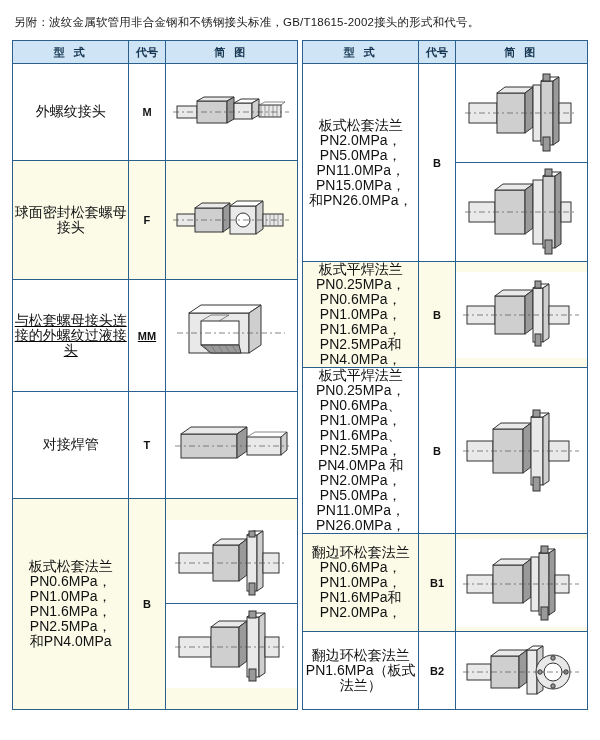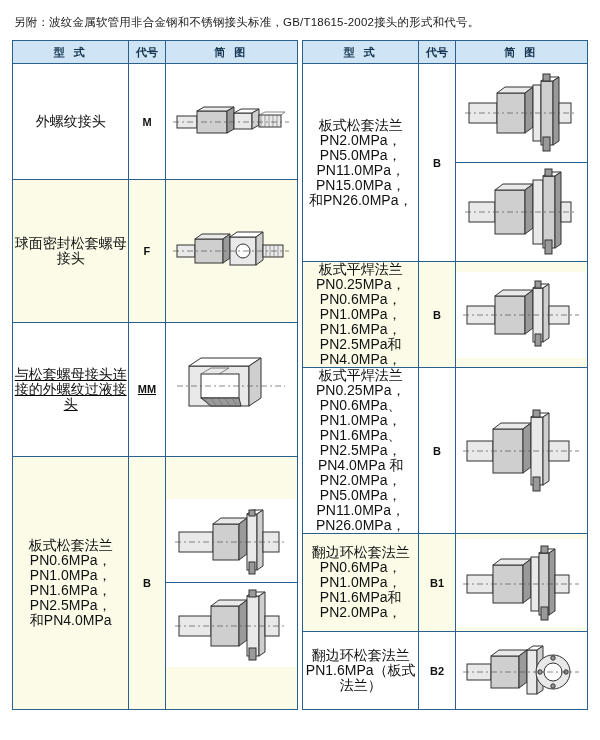--- a/index.html
+++ b/index.html
@@ -190,20 +190,37 @@
                   <line x1="61" y1="44" x2="66" y2="52"></line>
                 </g>
                 <path d="M30 20 L40 14 L58 14 L48 20" class="ln-thin"></path>
                 <line x1="6" y1="32" x2="114" y2="32" class="ln-thin" stroke-dasharray="6 3 2 3"></line>
               </svg>
             </div>
           </td>
         </tr>
 
 
+        <tr style="height:86px;">
+          <td class="type">对接焊管</td>
+          <td class="code">T</td>
+          <td class="pic">
+            <div class="figbox">
+              <svg width="120" height="58" viewBox="0 0 120 58">
+                <rect x="10" y="18" width="56" height="24" class="fill-md"></rect>
+                <path d="M10 18 L20 11 L76 11 L66 18 Z" class="fill-lt"></path>
+                <path d="M66 18 L76 11 L76 35 L66 42 Z" class="fill-dk"></path>
+                <rect x="76" y="21" width="34" height="18" class="fill-lt"></rect>
+                <path d="M76 21 L84 16 L116 16 L110 21" class="ln-thin"></path>
+                <path d="M110 21 L116 16 L116 34 L110 39 Z" class="fill-md"></path>
+                <line x1="4" y1="30" x2="118" y2="30" class="ln-thin" stroke-dasharray="6 3 2 3"></line>
+              </svg>
+            </div>
+          </td>
+        </tr>
 
         <tr class="shade" style="height:170px;">
           <td class="type" style="white-space:pre-line;">板式松套法兰
 PN0.6MPa，PN1.0MPa，
 PN1.6MPa，PN2.5MPa，
 和PN4.0MPa</td>
           <td class="code">B</td>
           <td class="pic" style="padding:0;">
             <div style="display:flex;flex-direction:column;height:168px;">
               <div class="figbox" style="flex:1;border-bottom:1px solid #2b5f8e;background:#fff;">

